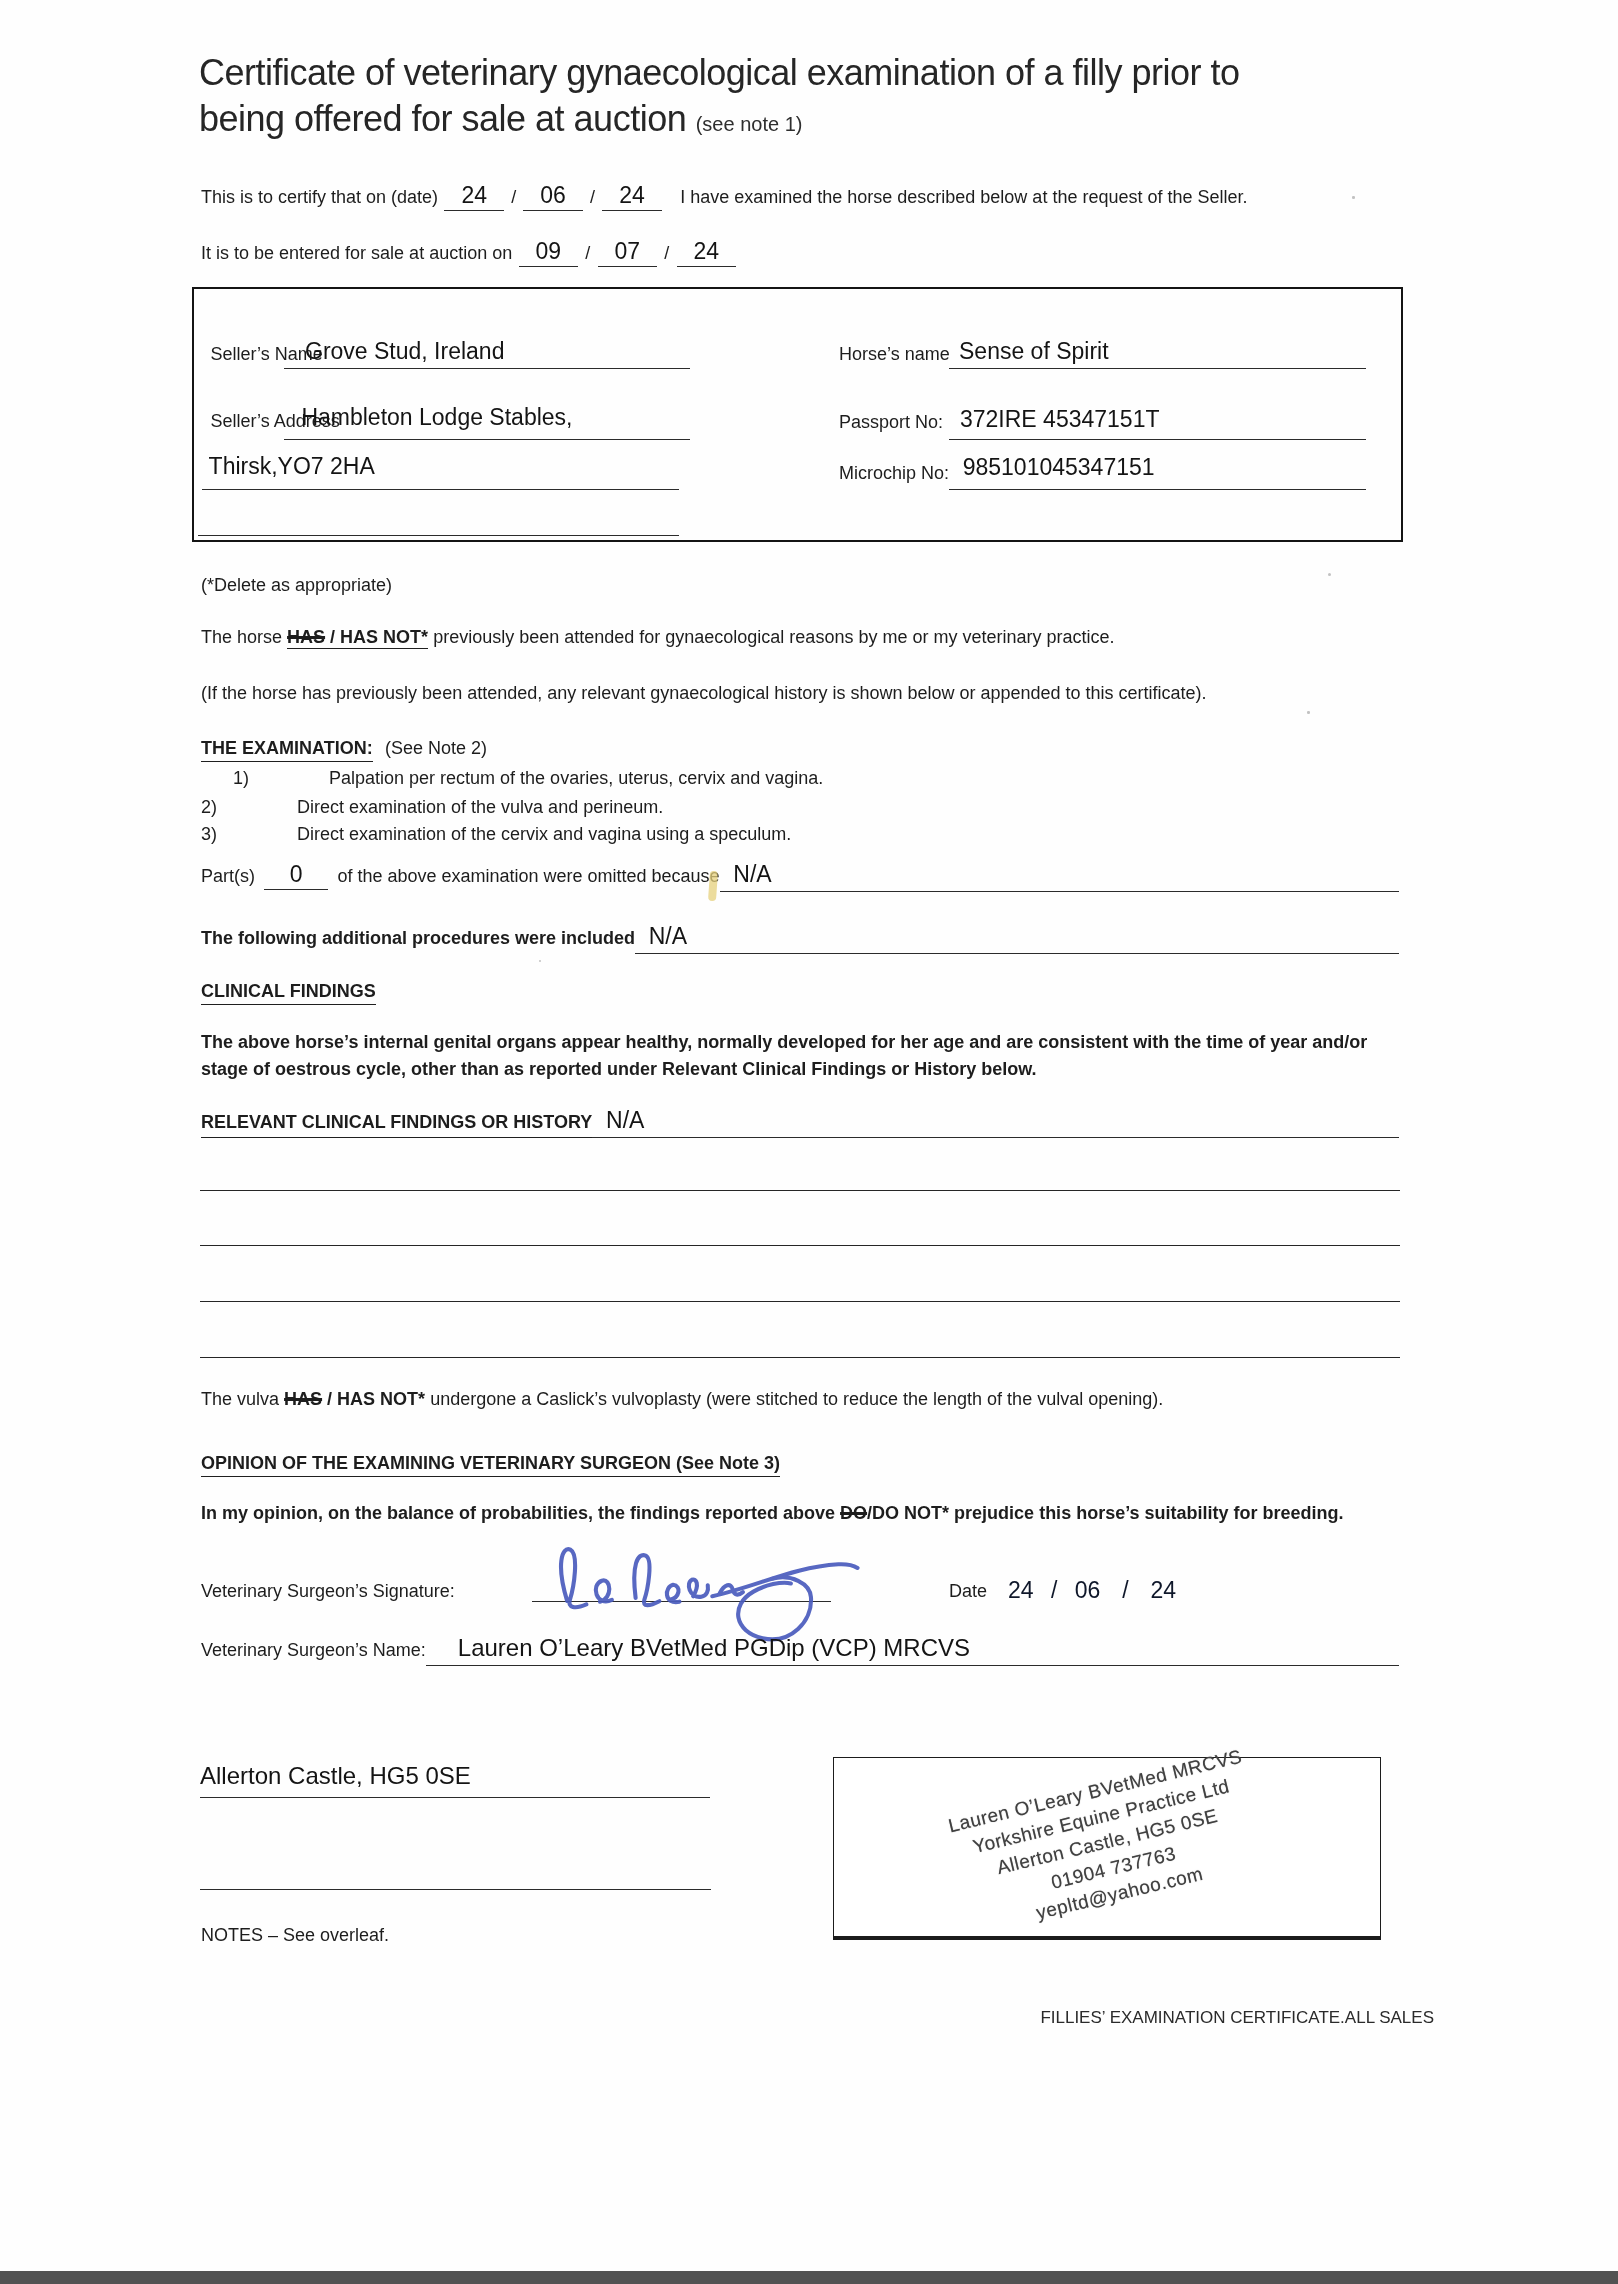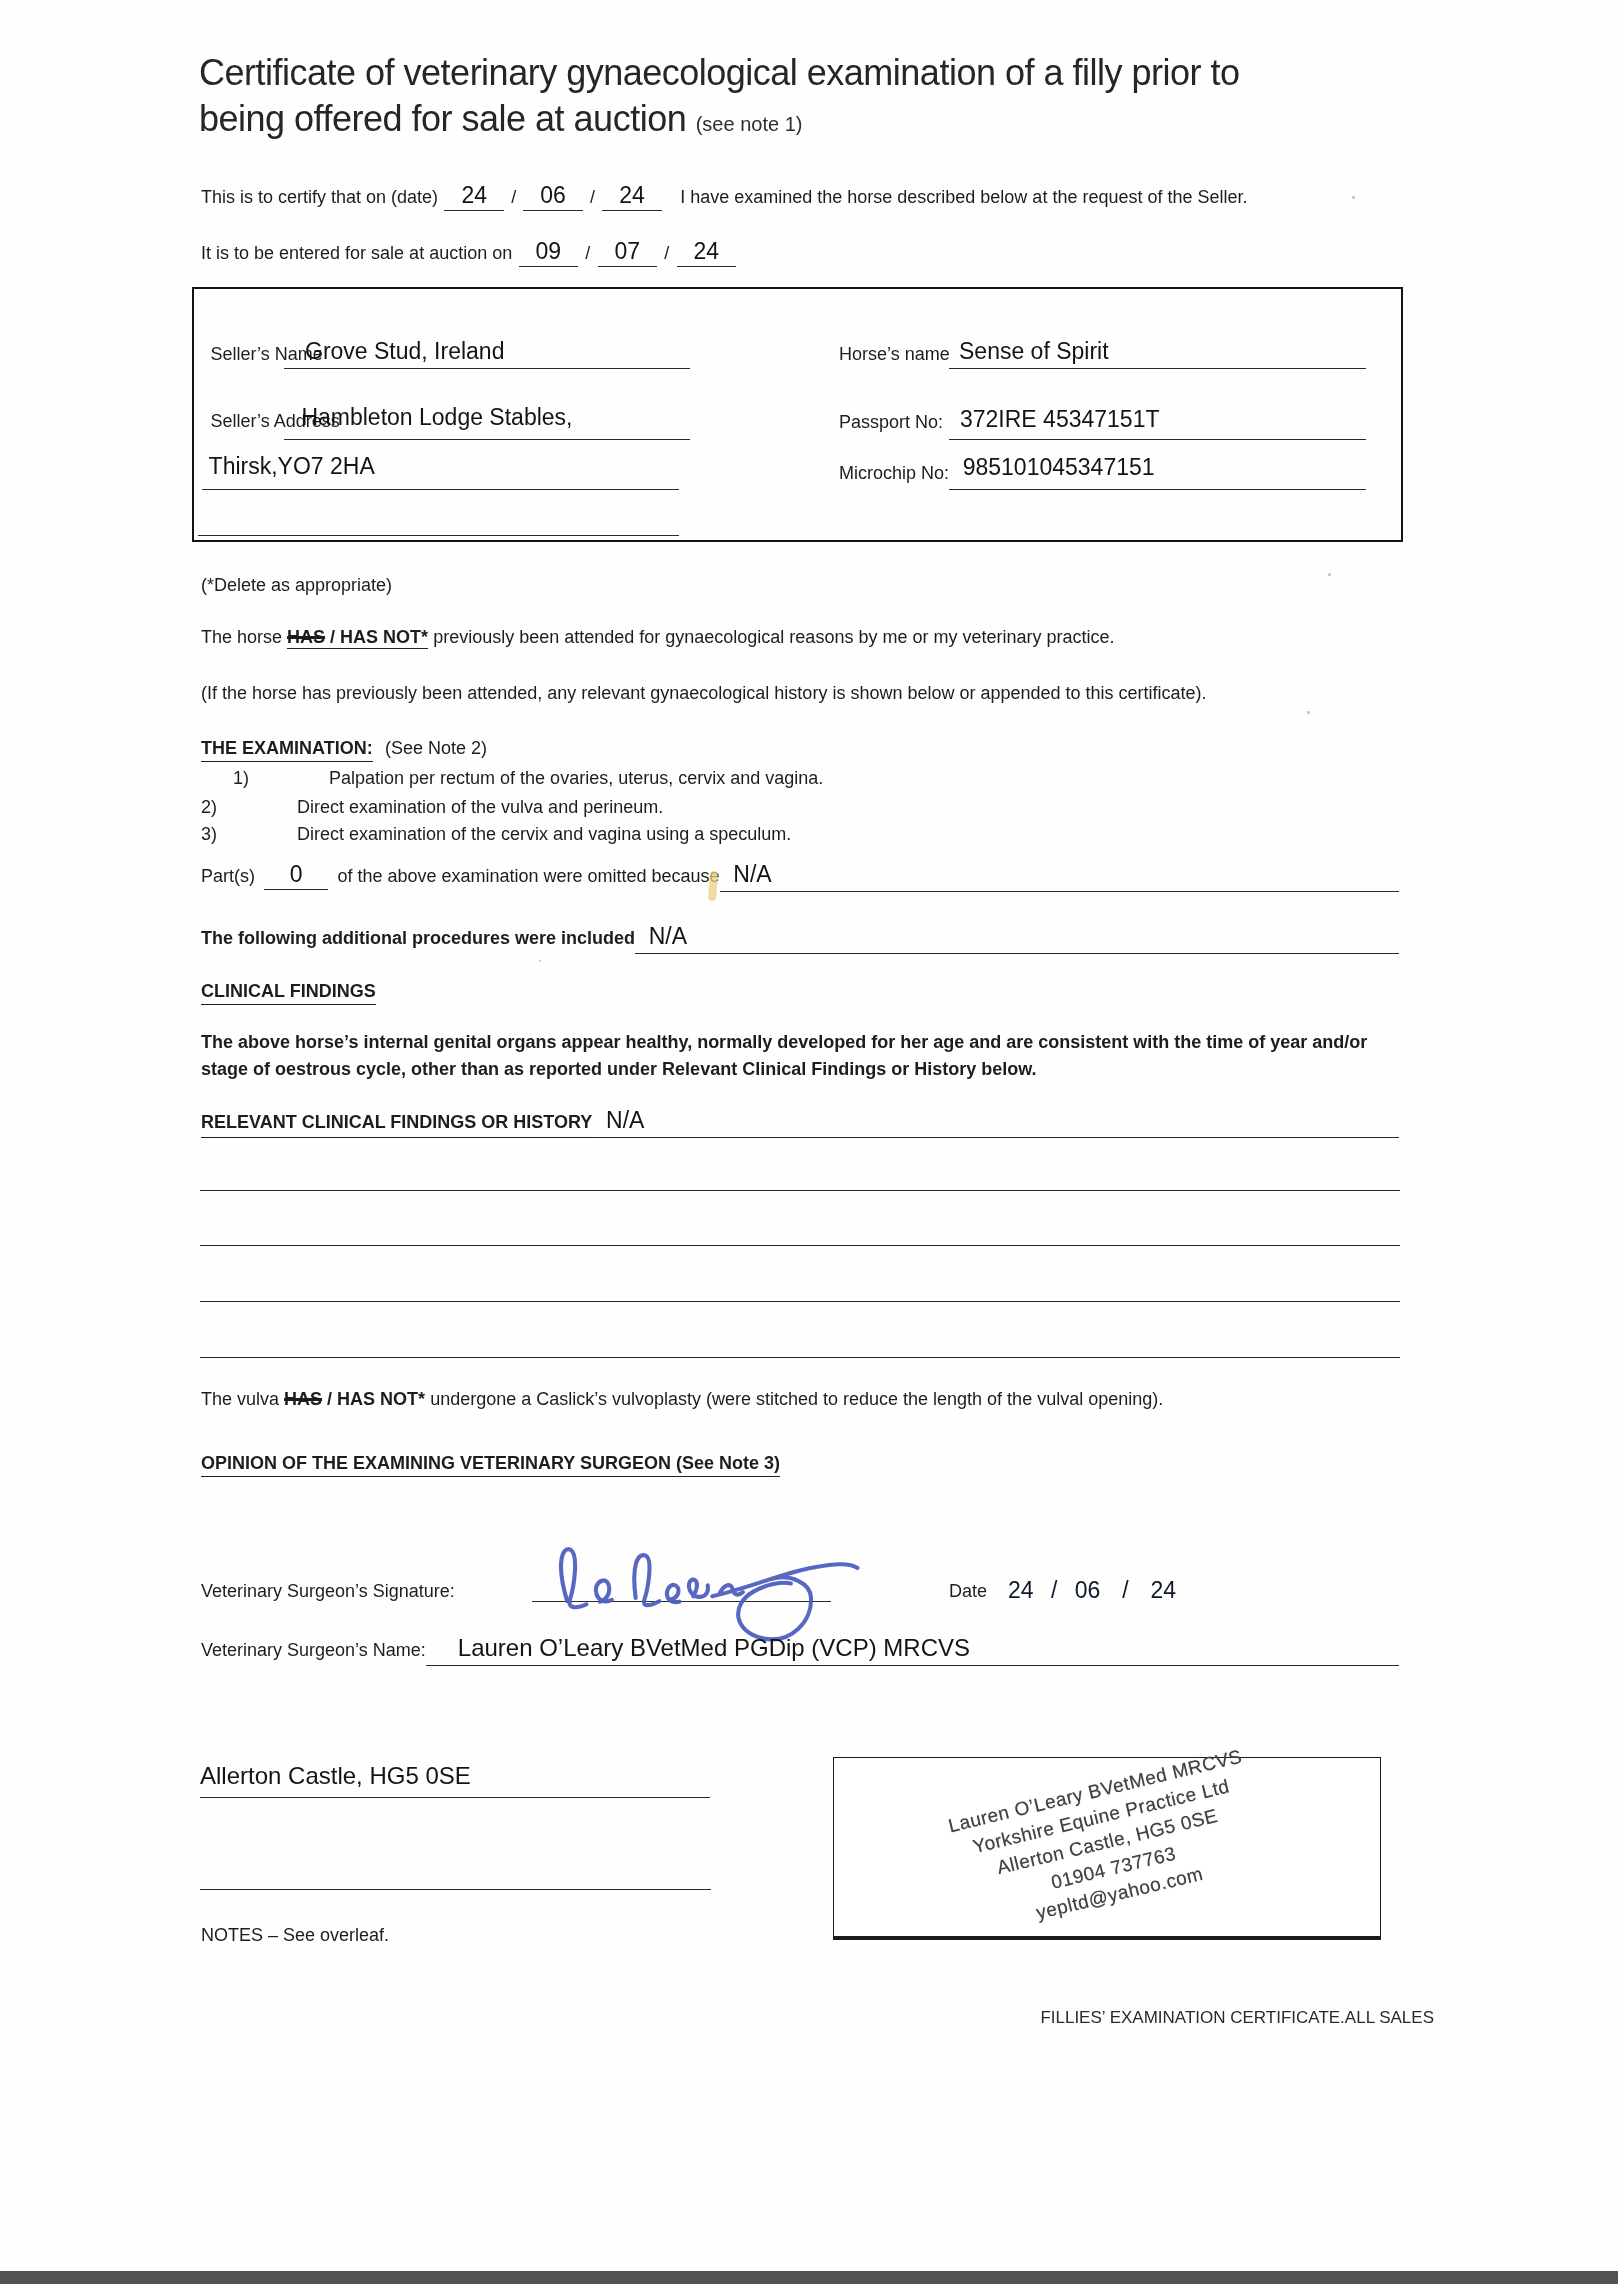--- a/index.html
+++ b/index.html
@@ -161,20 +161,25 @@
 
   <div class="abs" style="left:201px; top:1389px; white-space:nowrap;">
     <span>The vulva</span>
     <span class="b"><span class="strike">HAS</span> <span>/ HAS NOT*</span></span>
     <span>undergone a Caslick’s vulvoplasty (were stitched to reduce the length of the vulval opening).</span>
   </div>
 
   <div class="abs" style="left:201px; top:1453px;">
     <span class="hd">OPINION OF THE EXAMINING VETERINARY SURGEON (See Note 3)</span>
   </div>
+  <div class="abs para b" style="left:201px; top:1500px; width:1238px;">
+    <span>In my opinion, on the balance of probabilities, the findings reported above</span>
+    <span class="strike">DO</span><span>/DO NOT*</span>
+    <span>prejudice this horse’s suitability for breeding.</span>
+  </div>
 
   <span class="abs lbl" style="left:201px; top:1581px;">Veterinary Surgeon’s Signature:</span>
   <div class="sigline"></div>
   <svg class="sigsvg" viewBox="0 0 760 330">
     <g fill="none" stroke="#4a5cbd" stroke-width="9" stroke-linecap="round" stroke-linejoin="round" opacity="0.92">
       <path d="M112,170 C88,92 100,50 119,58 C138,68 127,140 118,168 C113,185 129,189 154,178"></path>
       <path d="M184,172 c28,-7 25,-52 4,-46 c-25,9 -13,58 22,42"></path>
       <path d="M262,164 C253,92 266,64 284,71 C301,79 288,148 281,168 C276,184 293,182 314,171"></path>
       <path d="M336,168 c23,-4 27,-31 8,-33 c-19,4 -21,44 14,37"></path>
       <path d="M388,160 c15,-25 7,-40 -3,-36 c-13,6 -6,42 21,37 c12,-2 16,-13 14,-25"></path>

